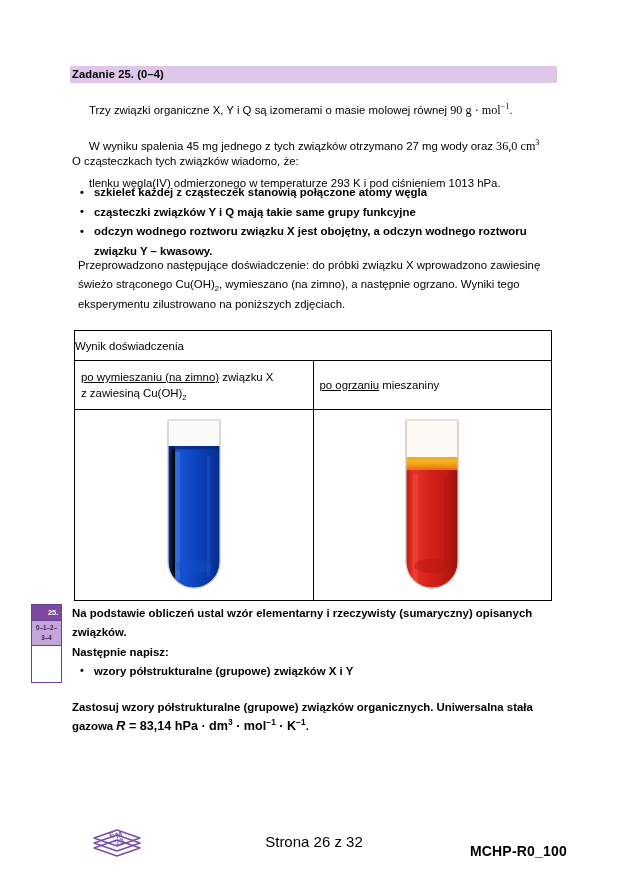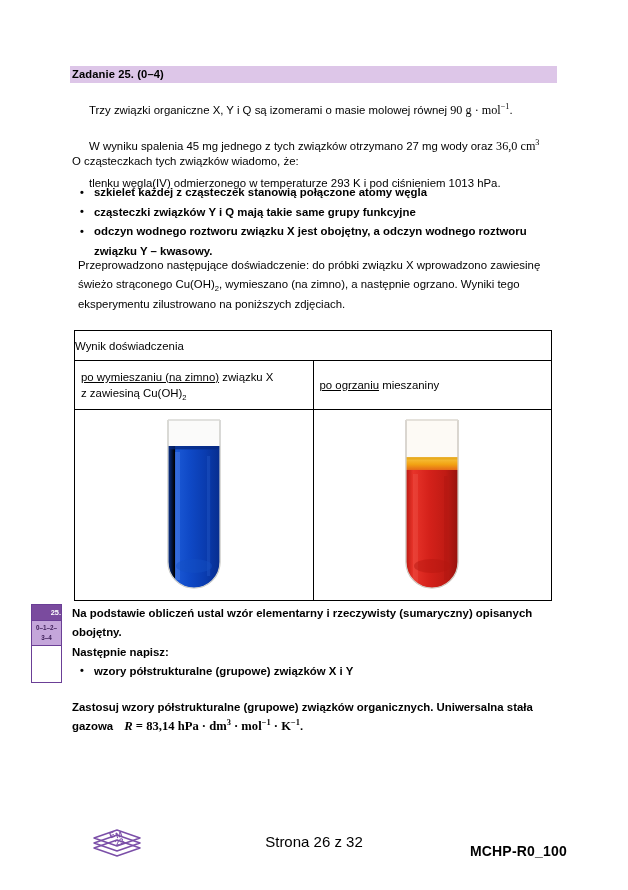--- a/index.html
+++ b/index.html
@@ -158,22 +158,22 @@
     width: 31px;
     border: 1px solid #6b3f96;
     box-sizing: border-box;
     font-family: "Liberation Sans", sans-serif;
   }
   .score-num {
     background: #7a4b9e;
     color: #ffffff;
     font-size: 7.4px;
     font-weight: bold;
-    text-align: right;
-    padding: 3px 0 3px 0;
+    text-align: left;
+    padding: 3px 0 3px 16px;
     line-height: 9px;
     border-bottom: 1px solid #6b3f96;
   }
   .score-range {
     background: #c4a6da;
     color: #3a1c55;
     font-size: 6.3px;
     font-weight: bold;
     text-align: center;
     line-height: 9.5px;
@@ -194,24 +194,23 @@
     font-size: 11.4px;
     line-height: 19.4px;
     font-weight: bold;
   }
   .instruction p { margin: 0; }
   .instruction ul.bullets > li::before { top: -1px; }
   .gas-line {
     margin-top: 16px !important;
   }
   .gas-formula {
-    font-family: Liberation Serif, serif;
+    font-family: Liberation Sans, sans-serif;
     font-size: 12.6px;
     font-weight: bold;
-    margin-left: 8px;
   }
   .gas-formula i { font-style: italic; }
   .gas-formula .sup { font-size: 8.4px; }
 
   
   .footer-logo {
     position: absolute;
     left: 88px;
     top: 826px;
     width: 58px;
@@ -349,21 +348,21 @@
     <div class="score-num">25.</div>
     <div class="score-range">
       <span>0–1–2–</span><br>
       <span>3–4</span>
     </div>
     <div class="score-blank"></div>
   </div>
 
   <div class="instruction">
     <p>Na podstawie obliczeń ustal wzór elementarny i rzeczywisty (sumaryczny) opisanych</p>
-    <p>obojętny.</p>
+    <p>związków.</p>
     <p>Następnie napisz:</p>
     <ul class="bullets">
       <li><span>wzory półstrukturalne (grupowe) związków X i Y</span></li>
     </ul>
     <p class="gas-line">Zastosuj wzory półstrukturalne (grupowe) związków organicznych. Uniwersalna stała</p>
     <p><span>gazowa </span><span class="gas-formula"><i>R</i><span> = </span><span>83,14 hPa · dm</span><span class="sup">3</span><span> · mol</span><span class="sup">−1</span><span> · K</span><span class="sup">−1</span></span><span>.</span></p>
   </div>
 
   <div class="footer-logo">
     <svg width="58" height="42" viewBox="0 0 58 42">

